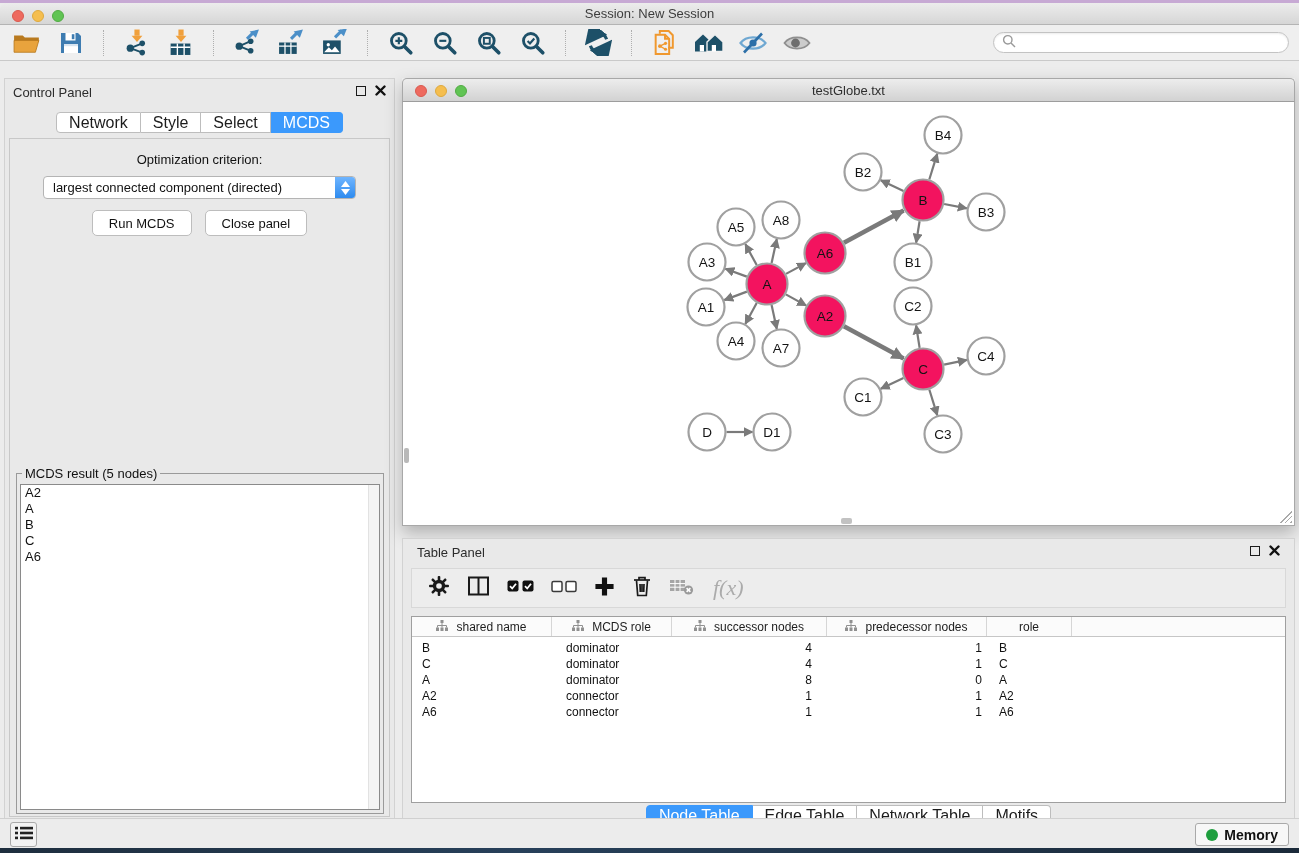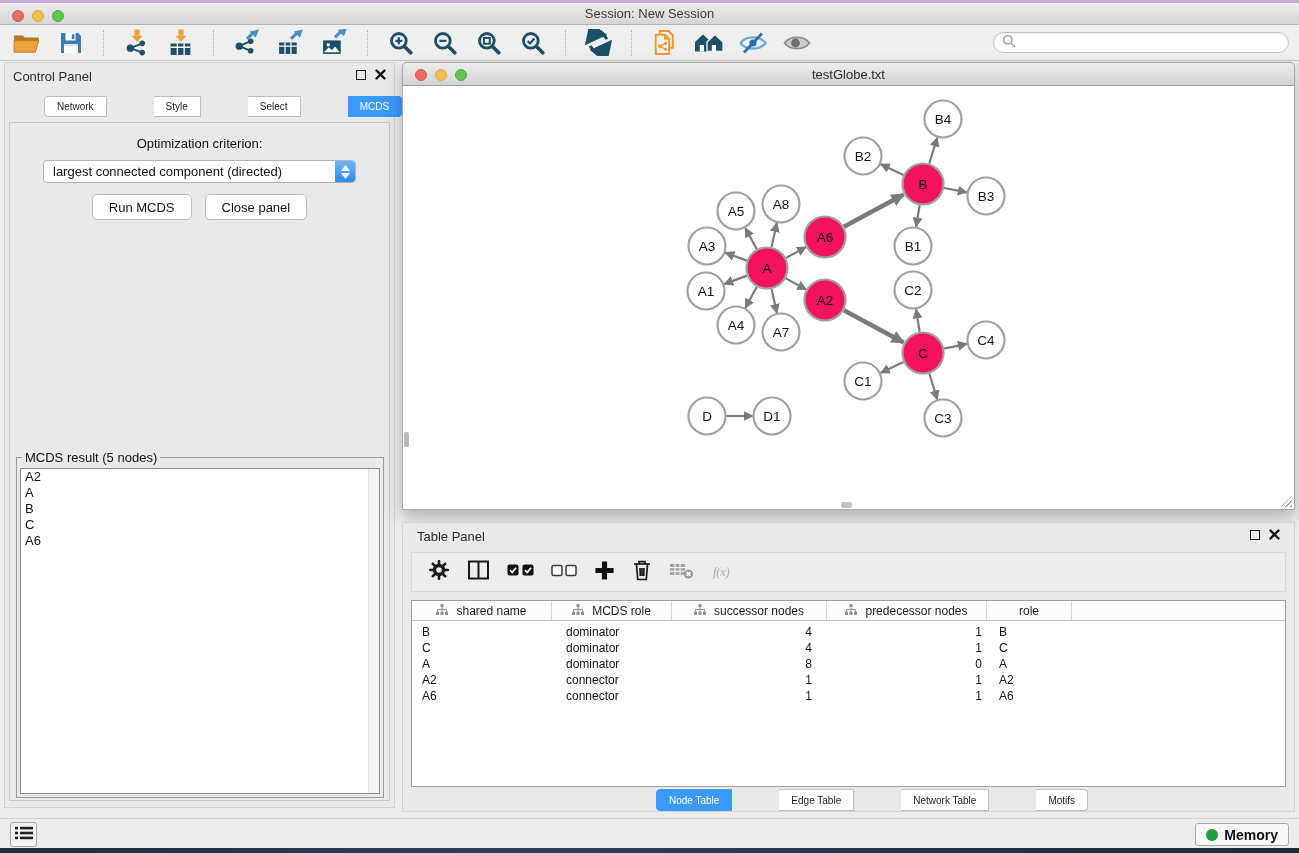--- a/index.html
+++ b/index.html
@@ -24,32 +24,32 @@
   
   .toolbar { position:relative; height:36px; background:#EFEFEF; border-bottom:1px solid #C9C9C9; display:flex; align-items:center; padding:0 10px 0 12px; gap:15px; }
   .tb-ico { width:29px; height:29px; display:flex; align-items:center; justify-content:center; cursor:default; }
   .tb-ico svg { display:block; }
   .tb-sep { width:1px; height:26px; border-left:1px dotted #AFAFAF; margin:0 3px; }
   .tb-spacer { flex:1; }
   .search-box { display:flex; align-items:center; gap:5px; width:296px; height:21px; border:1px solid #C3C3C3; border-radius:11px; background:#fff; padding:0 8px; box-shadow:inset 0 1px 2px rgba(0,0,0,.08); }
   .search-box input { border:none; outline:none; flex:1; font-size:13px; font-family:"Liberation Sans",sans-serif; background:transparent; }
 
   
-  .content { position:absolute; left:0; top:58px; width:1299px; height:757px; }
+  .content { position:absolute; left:0; top:74px; width:1299px; height:757px; }
 
   
   .control-panel { position:absolute; left:4px; top:1px; width:391px; height:746px; background:#E9E9E9; border:1px solid #D2D2D2; }
   .panel-head { position:relative; height:26px; }
   .panel-head .p-title { position:absolute; left:8px; top:6px; font-size:13px; color:#2c2c2c; }
   .panel-ctls { position:absolute; right:8px; top:6px; display:flex; gap:9px; align-items:center; }
   .float-ico { width:10px; height:10px; border:1.6px solid #1a1a1a; display:inline-block; }
   .close-x svg { display:block; }
 
   .seg-tabs { position:absolute; left:0; right:0; top:33px; display:flex; justify-content:center; }
-  .seg-tab { background:#fff; border:1px solid #BDBDBD; border-left:none; padding:0 12px; height:21px; font-size:10px; color:#1c1c1c; display:flex; align-items:center; cursor:default;margin-left:47px; }
+  .seg-tab { background:#fff; border:1px solid #BDBDBD; border-left:none; padding:0 12px; height:21px; font-size:16px; color:#1c1c1c; display:flex; align-items:center; cursor:default; }
   .seg-tab:first-child { border-left:1px solid #BDBDBD; border-radius:4px 0 0 4px; }
   .seg-tab:last-child { border-radius:0 4px 4px 0; }
   .seg-tab.active { background:#3B99FC; border-color:#3B99FC; color:#fff; }
 
   .cp-body { position:absolute; left:4px; top:59px; width:381px; height:679px; border:1px solid #C8C8C8; background:#E9E9E9; }
   .opt-label { margin-top:13px; text-align:center; font-size:13px; color:#111; }
   .dropdown { position:relative; margin:9px auto 0; width:313px; height:23px; background:#fff; border:1px solid #B4B4B4; border-radius:4px; }
   .dropdown .dd-text { position:absolute; left:9px; top:3px; font-size:13px; color:#111; white-space:nowrap; }
   .dd-stepper { position:absolute; right:0; top:0; width:20px; height:21px; background:linear-gradient(#6FB5FF,#2E8BEF); border-radius:0 3px 3px 0; display:flex; flex-direction:column; align-items:center; justify-content:center; gap:2px; }
   .btn-row { display:flex; justify-content:center; gap:13px; margin-top:11px; }
@@ -70,21 +70,21 @@
   .nw-canvas svg { position:absolute; left:0; top:0; }
   .v-thumb { position:absolute; left:1px; top:346px; width:5px; height:15px; background:#B9B9B9; border-radius:2px; }
   .h-thumb { position:absolute; left:438px; bottom:1px; width:11px; height:6px; background:#C2C2C2; border-radius:2px; }
   .resize-grip { position:absolute; right:2px; bottom:2px; width:12px; height:12px;
       background:linear-gradient(135deg,transparent 50%,#AAA 50%,#AAA 55%,transparent 55%,transparent 70%,#AAA 70%,#AAA 75%,transparent 75%,transparent 90%,#AAA 90%); }
 
   
   .table-panel { position:absolute; left:402px; top:461px; width:893px; height:290px; background:#E9E9E9; border:1px solid #D2D2D2; }
   .tp-toolbar { position:absolute; left:8px; right:8px; top:29px; height:40px; background:#EDEDED; border:1px solid #D8D8D8; display:flex; align-items:center; gap:17px; padding-left:16px; }
   .tp-ico { display:flex; align-items:center; justify-content:center; }
-  .fx-label { font-family:"Liberation Serif",serif; font-style:italic; font-size:12px; color:#ABABAB; margin-left:2px; }
+  .fx-label { font-family:"Liberation Serif",serif; font-style:italic; font-size:22px; color:#ABABAB; margin-left:2px; }
 
   .tbl { position:absolute; left:8px; right:8px; top:77px; height:187px; background:#fff; border:1px solid #9F9F9F; overflow:hidden; }
   .tbl-head { display:flex; height:20px; background:#FBFBFB; border-bottom:1px solid #C6C6C6; }
   .th { display:flex; align-items:center; justify-content:center; gap:8px; font-size:12px; color:#1d1d1d; border-right:1px solid #D6D6D6; }
   .th svg { flex:none; }
   .tr { display:flex; height:16px; align-items:center; }
   .tbl-body { padding-top:3px; }
   .td { font-size:12px; color:#111; }
   .c0 { width:140px; } .c1 { width:120px; } .c2 { width:155px; } .c3 { width:160px; } .c4 { width:85px; }
   .td.c0 { padding-left:10px; } .td.c1 { padding-left:14px; }

